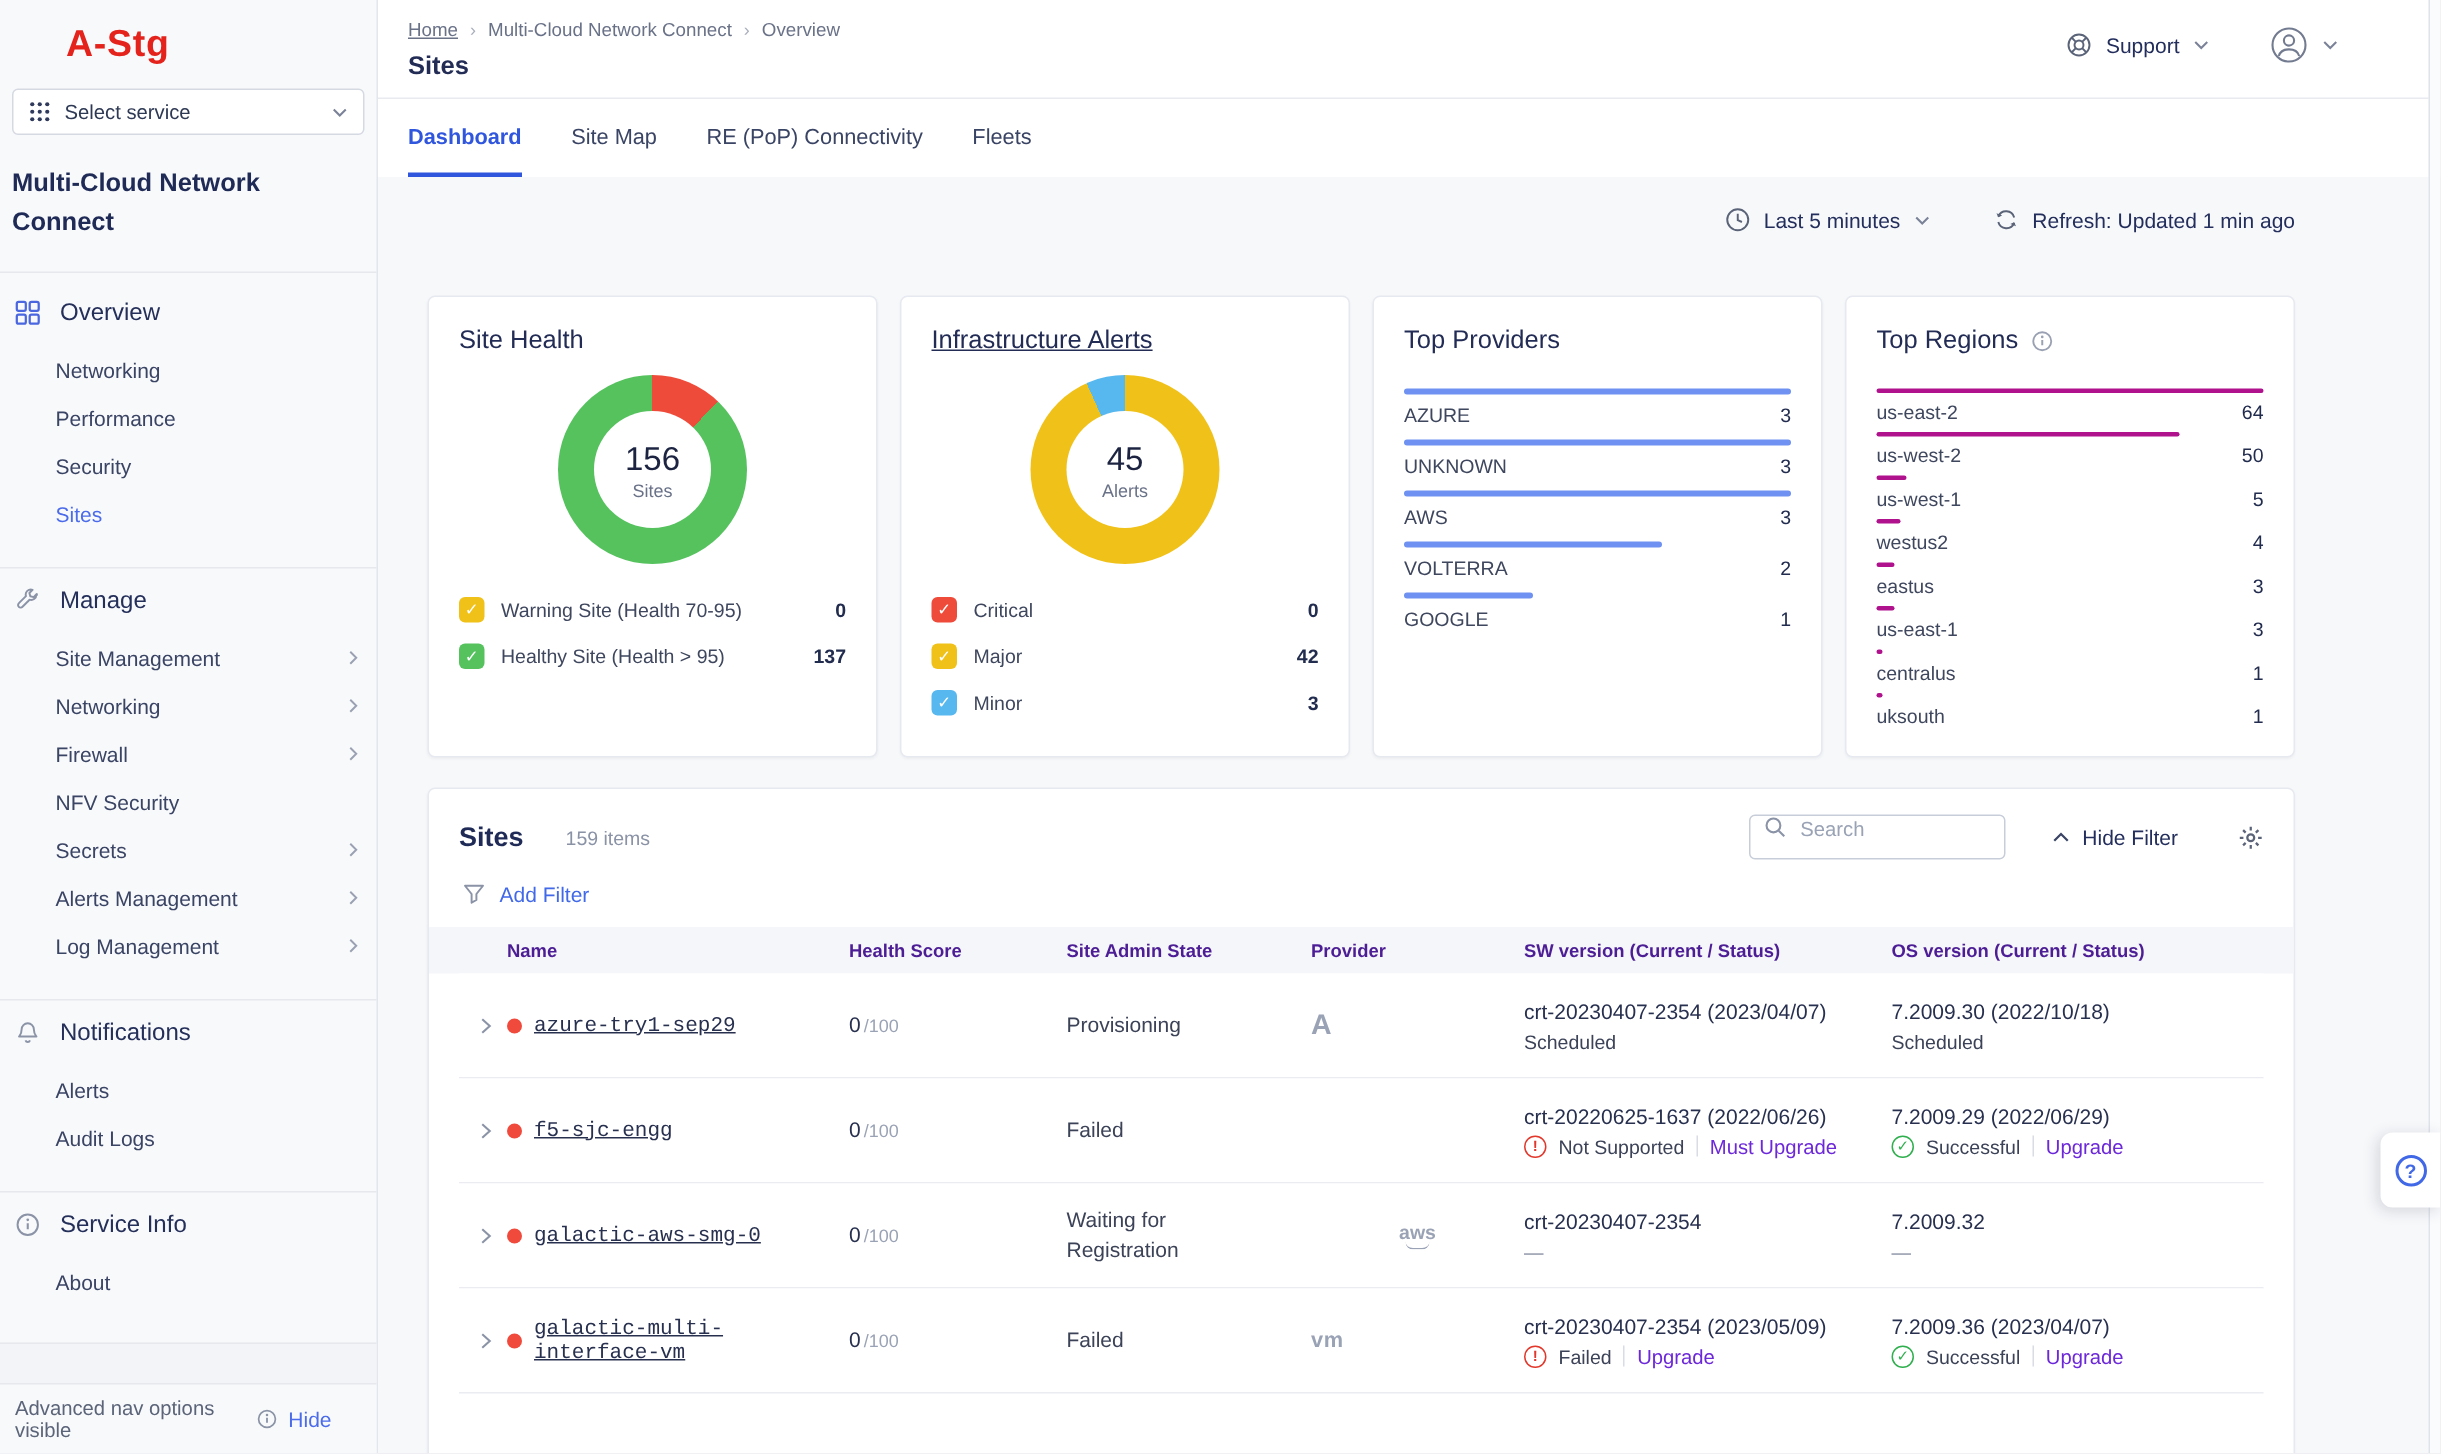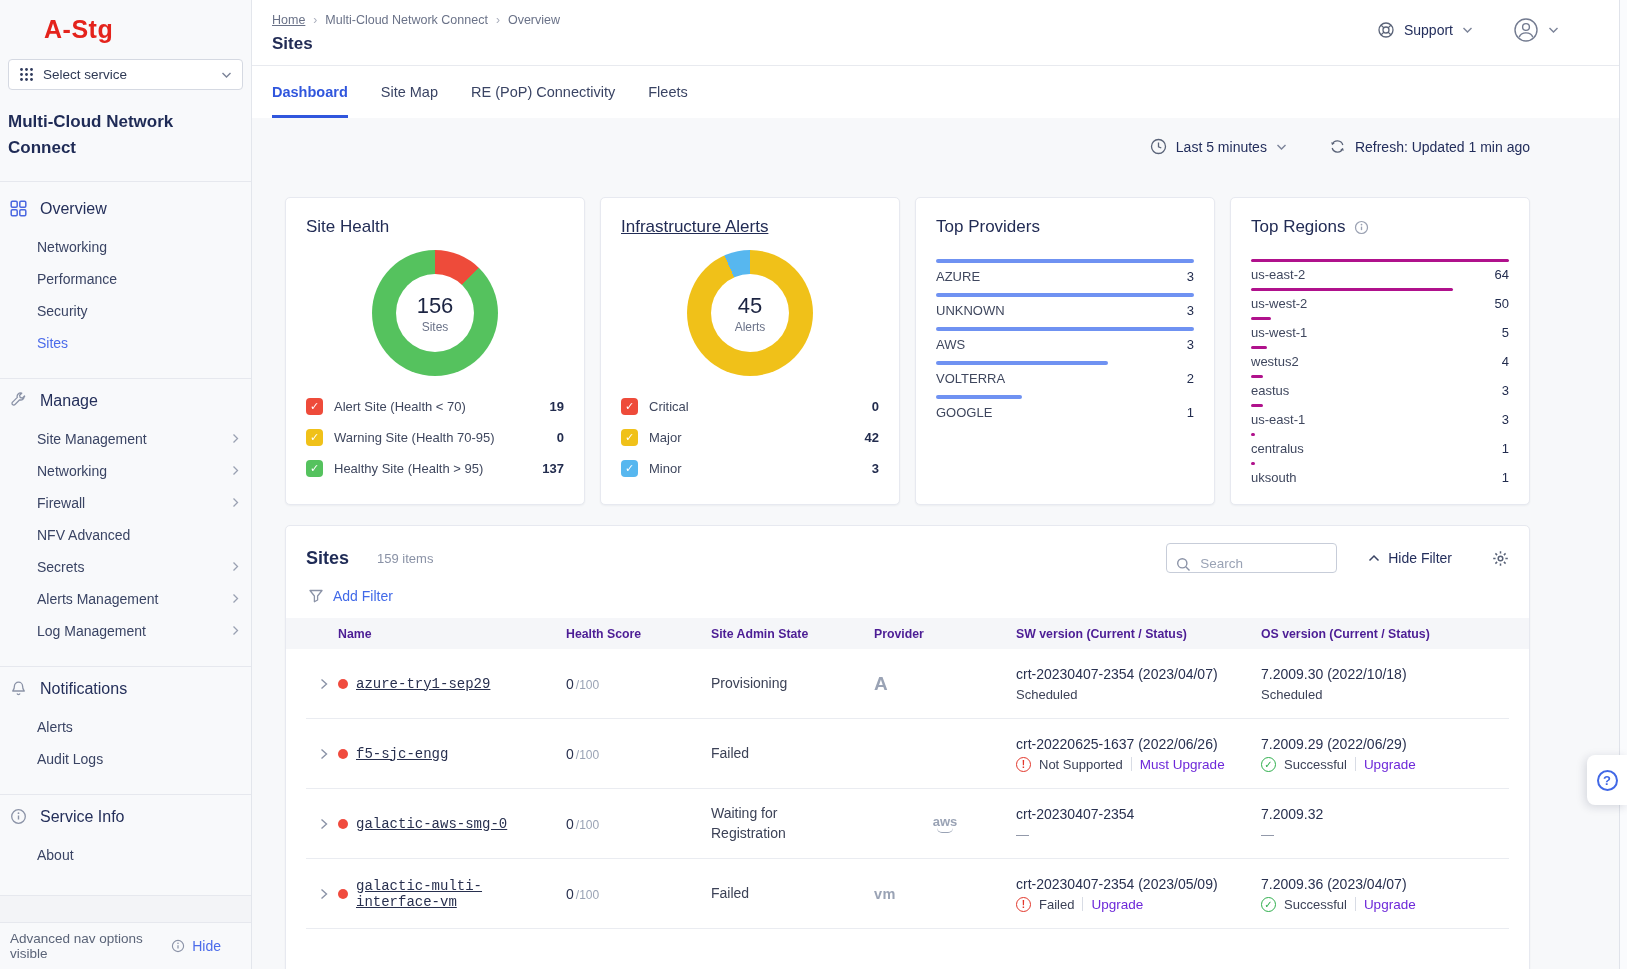--- a/index.html
+++ b/index.html
@@ -74,21 +74,21 @@
   .tight .hbar-item{margin-bottom:6px;}
   .tight .hbar-track{height:3px;}
   .tight .hbar-meta{margin-top:5px;}
 
   
   .table-card{margin-top:20px;height:460px;padding:12px 20px 0;overflow:hidden;}
   .tc-head{display:flex;align-items:center;height:40px;}
   .tc-title{font-size:18px;font-weight:700;color:#1f2b56;}
   .tc-count{margin-left:28px;font-size:13px;color:#8a92a6;}
   .search{margin-left:auto;width:171px;height:30px;border:1px solid #c7cdd9;border-radius:4px;background:#fff;
-       display:flex;align-items:flex-end;gap:7px;padding:0 9px;}
+       display:flex;align-items:flex-start;gap:7px;padding:0 9px;}
   .search input{border:none;outline:none;width:100%;font-size:13.5px;color:#2e3954;font-family:inherit;background:transparent;}
   .search input::placeholder{color:#9aa3b5;}
   .hidefilter{display:flex;align-items:center;gap:8px;margin-left:31px;font-size:14px;color:#232e5c;cursor:pointer;}
   .gearbtn{margin-left:40px;cursor:pointer;}
   .addfilter{display:flex;align-items:center;gap:9px;margin:10px 0 14px 2px;font-size:14px;color:#4169e8;cursor:pointer;}
 
   .thead,.trow{display:grid;grid-template-columns:260px 145px 163px 142px 245px 1fr;align-items:center;}
   .thead{margin:0 -20px;background:#f5f6f9;height:31px;font-size:12.3px;font-weight:700;color:#4c1d95;padding:0 20px;}
   .thead .hname{padding-left:32px;}
   .tbody{margin:0 -20px;padding:0 20px;}
@@ -219,21 +219,21 @@
         </div>
       <div class="nav-item">
           <span>Firewall</span>
         <span class="chev">
             <svg width="7" height="11" viewBox="0 0 7 11">
               <polyline points="1.5,1.5 5.5,5.5 1.5,9.5" fill="none" stroke="#9aa1b2" stroke-width="1.3"></polyline>
             </svg>
           </span>
         </div>
       <div class="nav-item">
-          <span>NFV Advanced</span>
+          <span>NFV Security</span>
         </div>
       <div class="nav-item">
           <span>Secrets</span>
         <span class="chev">
             <svg width="7" height="11" viewBox="0 0 7 11">
               <polyline points="1.5,1.5 5.5,5.5 1.5,9.5" fill="none" stroke="#9aa1b2" stroke-width="1.3"></polyline>
             </svg>
           </span>
         </div>
       <div class="nav-item">
@@ -395,25 +395,20 @@
           <h3 class="card-title">Site Health</h3>
           <div class="donut-wrap">
             <div class="donut" style="background: conic-gradient(rgb(238, 75, 58) 0deg, rgb(238, 75, 58) 43.8462deg, rgb(85, 194, 94) 43.8462deg, rgb(85, 194, 94) 360deg);">
               <div class="donut-hole">
                 <div class="donut-num">156</div>
                 <div class="donut-sub">Sites</div>
               </div>
             </div>
           </div>
           <div class="legend">
-            <div class="legend-row">
-              <span class="cbx" style="background: rgb(238, 75, 58);"></span>
-              <span class="lg-label">Alert Site (Health &lt; 70)</span>
-              <span class="lg-val">19</span>
-            </div>
             <div class="legend-row">
               <span class="cbx" style="background: rgb(240, 193, 25);"></span>
               <span class="lg-label">Warning Site (Health 70-95)</span>
               <span class="lg-val">0</span>
             </div>
             <div class="legend-row">
               <span class="cbx" style="background: rgb(85, 194, 94);"></span>
               <span class="lg-label">Healthy Site (Health &gt; 95)</span>
               <span class="lg-val">137</span>
             </div>

